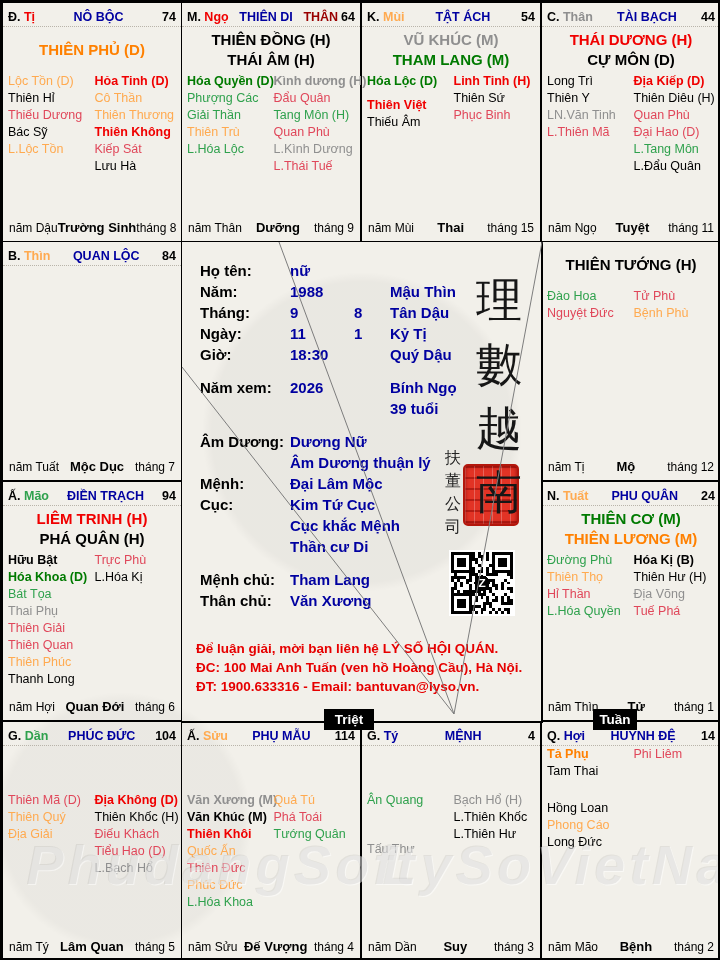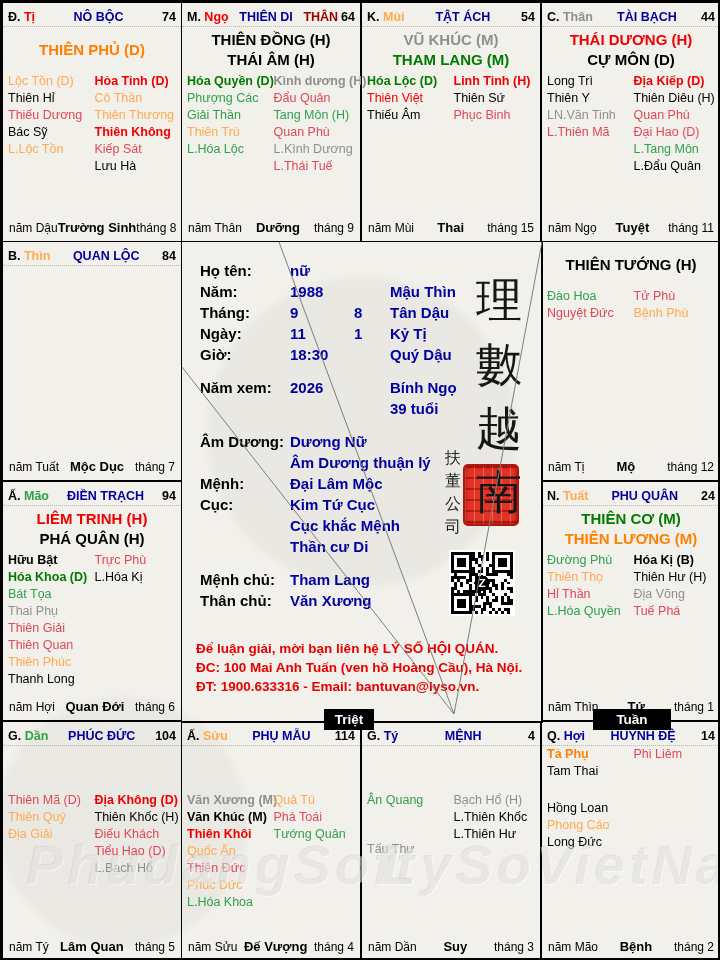--- a/index.html
+++ b/index.html
@@ -44,21 +44,21 @@
         background:#e23325;border:2px solid #b3170c;box-sizing:border-box;
         background-image:linear-gradient(90deg, rgba(255,255,255,0.25) 1px, rgba(0,0,0,0) 1px),
                          linear-gradient(rgba(140,10,5,0.55) 2px, rgba(0,0,0,0) 2px);
         background-size:9px 9px, 11px 11px;box-shadow:inset 0 0 4px rgba(120,0,0,.8);}
   #qr{position:absolute;left:267px;top:308px;width:66px;height:66px;z-index:4;background:#fff;padding:2px;box-sizing:border-box;}
   #contact{position:absolute;left:14px;right:4px;top:397px;z-index:4;color:#e60000;font-weight:bold;
            font-size:13.5px;line-height:19px;white-space:nowrap;}
   .marker{position:absolute;height:21px;background:#000;color:#fff;font-weight:bold;font-size:13.5px;
           text-align:center;line-height:21px;z-index:6;}
   #triet{left:322px;top:707px;width:50px;}
-  #tuan{left:591px;top:707px;width:78px;}
+  #tuan{left:591px;top:707px;width:44px;}
   #lines{position:absolute;left:0;top:0;width:720px;height:960px;z-index:3;pointer-events:none;}
   .wm{position:absolute;z-index:5;pointer-events:none;font-weight:bold;font-style:italic;
       color:rgba(90,90,90,0.10);text-shadow:1px 1px 0 rgba(255,255,255,0.5);font-size:56px;letter-spacing:4px;}
   #wm-left{left:24px;top:830px;}
   #wm-right{left:380px;top:830px;}
 </style>
 </head>
 <body>
 
 <div id="app">
@@ -135,21 +135,21 @@
         <span class="pname">TẬT ÁCH</span>
         <span class="num">54</span>
       </div>
       <div class="mains">
         <span class="star" style="color: rgb(143, 143, 143); font-weight: bold;">VŨ KHÚC (M)</span>
         <span class="star" style="color: rgb(0, 122, 0); font-weight: bold;">THAM LANG (M)</span>
       </div>
       <div class="cols">
         <div class="col">
           <span class="star" style="color: rgb(0, 122, 0); font-weight: bold;">Hóa Lộc (D)</span>
-          <span class="star" style="color: rgb(240, 0, 0); font-weight: normal;">Thiên Việt</span>
+          <span class="star" style="color: rgb(240, 0, 0); font-weight: bold; margin-top: 7px;">Thiên Việt</span>
           <span class="star" style="color: rgb(0, 0, 0);">Thiếu Âm</span>
         </div>
         <div class="col">
           <span class="star" style="color: rgb(240, 0, 0); font-weight: bold;">Linh Tinh (H)</span>
           <span class="star" style="color: rgb(0, 0, 0);">Thiên Sứ</span>
           <span class="star" style="color: rgb(224, 71, 90);">Phục Binh</span>
         </div>
       </div>
       <div class="foot">
         <span>năm Mùi</span>

